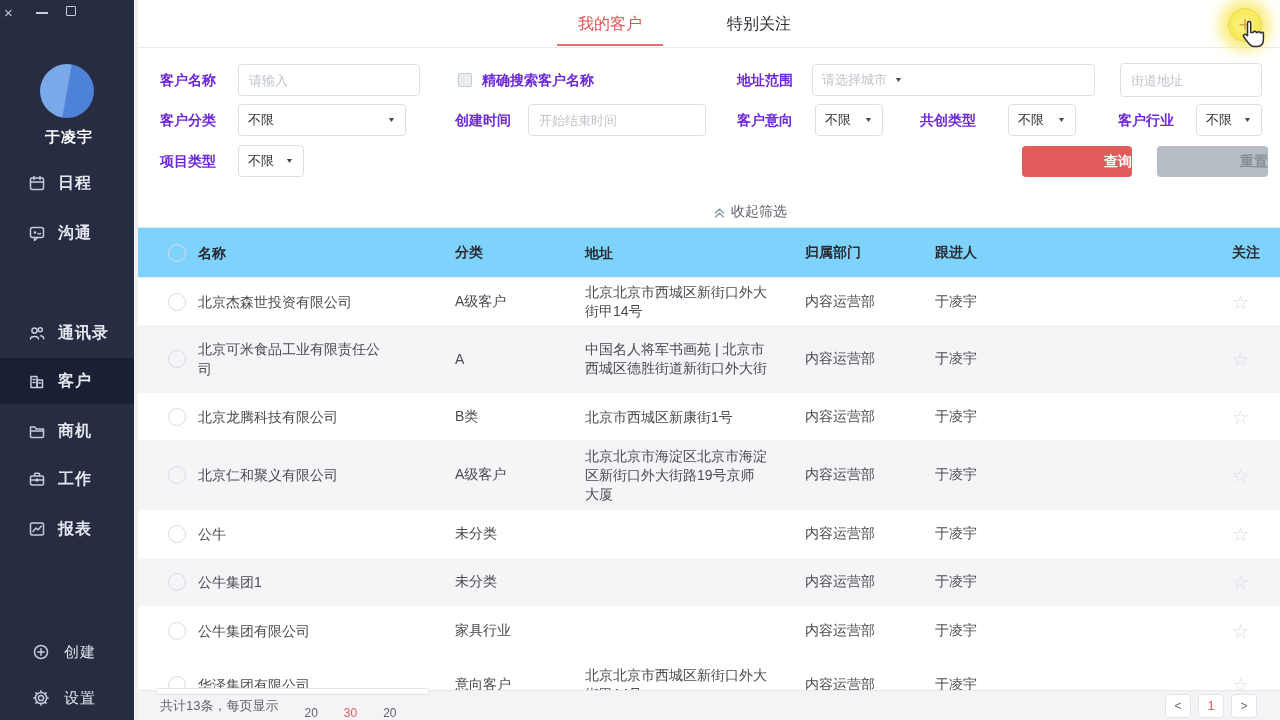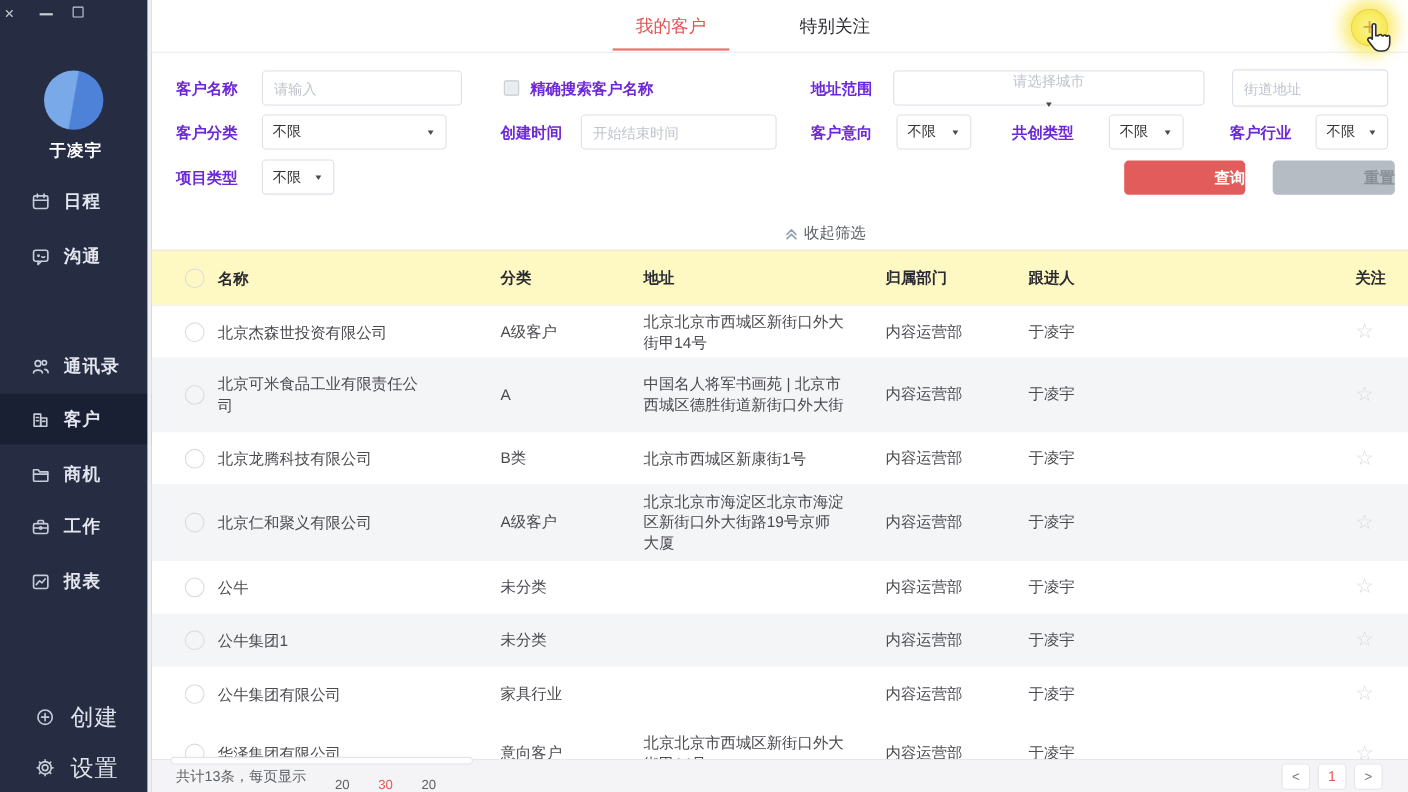--- a/index.html
+++ b/index.html
@@ -16,21 +16,21 @@
   .avatar { position:absolute; left:40px; top:64px; width:54px; height:54px; border-radius:50%;
             background:linear-gradient(100deg,#7aa9ea 49%,#4d82d8 51%); }
   .username { position:absolute; left:0; top:128px; width:138px; text-align:center; color:#fff;
               font-size:15px; font-weight:bold; letter-spacing:1px; }
   .menu-item { position:absolute; left:0; width:138px; height:46px; display:flex; align-items:center;
                color:#e3e6ee; font-size:16px; font-weight:bold; letter-spacing:1px; cursor:pointer; }
   .menu-item .mi-icon { margin-left:28px; margin-right:12px; display:flex; }
   .menu-item.active { background:#1a2033; }
   .menu-item svg { stroke:#c6cbda; fill:none; stroke-width:1.5; stroke-linecap:round; stroke-linejoin:round; }
   .side-foot { position:absolute; left:0; width:138px; height:40px; display:flex; align-items:center;
-               color:#dfe3ec; font-size:21px; letter-spacing:1px; cursor:pointer; }
+               color:#dfe3ec; font-size:15px; letter-spacing:1px; cursor:pointer; }
   .side-foot .mi-icon { margin-left:32px; margin-right:14px; display:flex; }
   .side-foot svg { stroke:#c6cbda; fill:none; stroke-width:1.5; stroke-linecap:round; }
 
   
   #main { position:absolute; left:138px; top:0; width:1142px; height:720px; background:#fff; }
 
   
   .topbar { position:absolute; left:0; top:0; width:1142px; height:48px; border-bottom:1px solid #ececec; background:#fff; }
   .tab { position:absolute; top:0; height:48px; width:106px; display:flex; align-items:center; justify-content:center;
          font-size:16px; color:#2b2b33; cursor:pointer; }
@@ -46,33 +46,33 @@
 
   
   .flabel { position:absolute; height:32px; line-height:32px; font-size:14px; font-weight:bold; color:#6d28d9; }
   .inp { position:absolute; height:32px; border:1px solid #dcdfe6; border-radius:4px; padding:0 10px;
          font-size:13px; color:#333; background:#fff; font-family:inherit; outline:none; }
   .inp::placeholder { color:#bfc4cc; }
   .sel { position:absolute; height:32px; border:1px solid #dcdfe6; border-radius:4px; background:#fff;
          display:flex; align-items:center; padding:0 9px; font-size:13px; color:#333; cursor:pointer; }
   .sel .caret { font-size:9px; color:#4a4a4a; transform:scaleY(.8); }
   .sel.spread { justify-content:space-between; }
-  .sel.inline { gap:7px;flex-direction:column; }
+  .sel.inline { gap:7px; }
   .sel .ph { color:#bfc4cc; }
   .sel-clip { max-width:26px; overflow:hidden; white-space:nowrap; display:inline-block; }
   .cb { position:absolute; width:14px; height:14px; border:1px solid #c6ccd4; border-radius:2px; background:#eaecf0; cursor:pointer; }
   .btn { position:absolute; height:31px; border-radius:4px; font-size:14px; font-weight:bold; text-align:right;
          line-height:31px; cursor:pointer; }
   .btn-search { background:#e25c5c; color:#fff; width:110px; }
   .btn-reset { background:#b6bcc3; color:#878e97; width:111px; }
   .collapse { position:absolute; left:575px; top:202px; height:20px; display:flex; align-items:center; gap:5px;
               font-size:14px; color:#5a5e66; cursor:pointer; }
 
   
-  .thead { position:absolute; left:0; top:227px; width:1142px; height:51px; background:#fef9c3;
+  .thead { position:absolute; left:0; top:227px; width:1142px; height:51px; background:#7dd3fc;
            border-top:1px solid #e7e7e7; border-bottom:1px solid #f0f2f5; font-weight:bold; color:#2b2b33; font-size:14px; }
   .trow { position:absolute; left:0; width:1142px; display:flex; align-items:center; font-size:14px; color:#4a4a50; }
   .trow.zebra { background:#f4f5f7; }
   .ccell { position:absolute; }
   .c-check { left:30px; } .c-name { left:60px; width:188px; line-height:20px; }
   .c-cat { left:317px; width:120px; } .c-addr { left:447px; width:182px; line-height:19px; }
   .c-dept { left:667px; width:120px; } .c-fol { left:797px; width:120px; }
   .c-star { left:1094px; width:34px; font-size:19px; color:#d8dbe0; cursor:pointer; }
   .vmid { top:50%; transform:translateY(-50%); }
   .radio { width:18px; height:18px; border:1.5px solid #d9dce2; border-radius:50%; background:transparent; cursor:pointer; }

